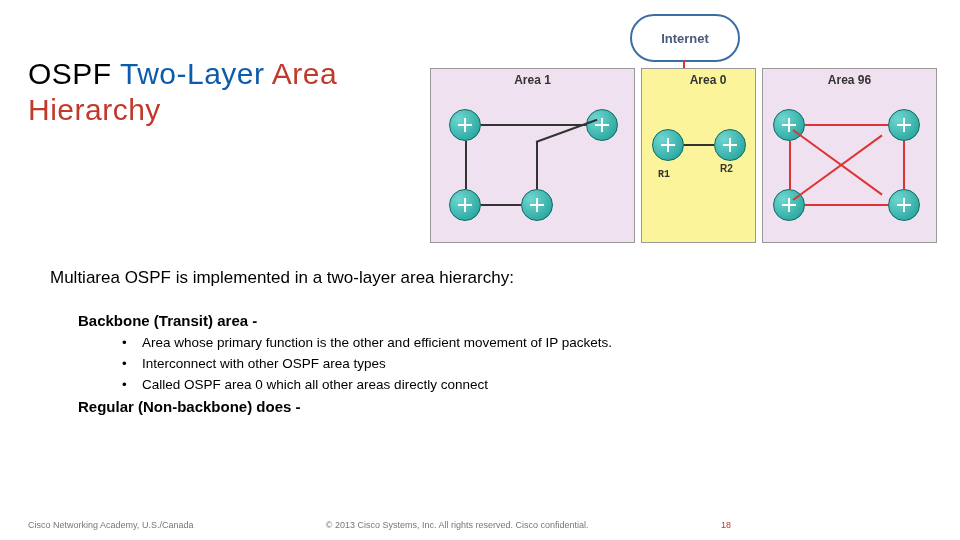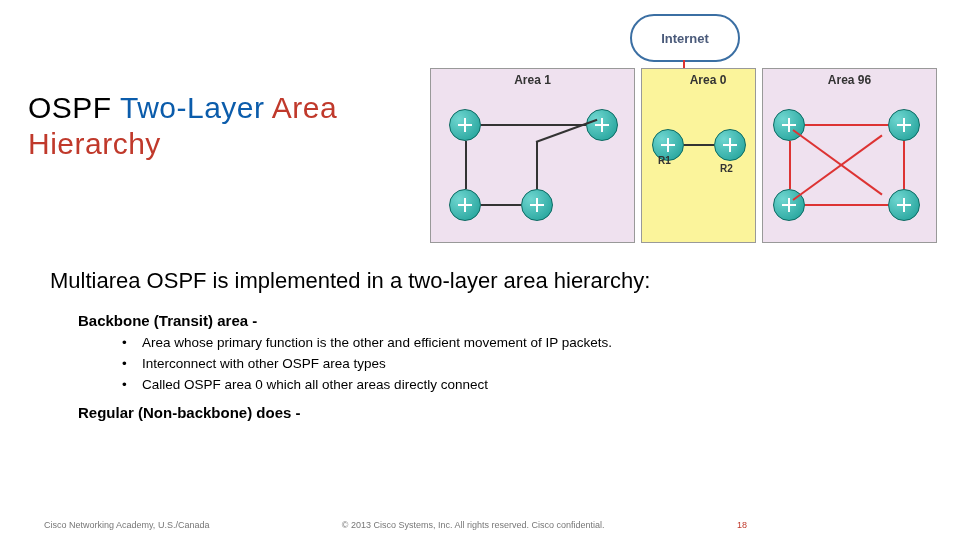--- a/index.html
+++ b/index.html
@@ -1,45 +1,45 @@
 <!DOCTYPE html>
 <html><head>
 <meta charset="utf-8">
 <style>
   * { box-sizing: border-box; margin: 0; padding: 0; }
   html, body { width: 960px; height: 540px; font-family: Arial, Helvetica, sans-serif; background: #fff; color: #000; }
   .slide { position: relative; width: 960px; height: 540px; }
   .title-block { position: absolute; left: 28px; top: 56px; width: 370px; }
-  .title { font-size: 30px; font-weight: 400; letter-spacing: 0.5px; line-height: 1.2; margin-top: 34px; }
+  .title { font-size: 30px; font-weight: 400; letter-spacing: 0.5px; line-height: 1.2; }
   .title .layer1 { color: #0b5cab; }
   .title .layer2 { color: #c0392b; }
   .diagram { position: absolute; right: 20px; top: 10px; width: 510px; height: 235px; }
   .cloud { position: absolute; left: 50%; transform: translateX(-50%); top: 4px; width: 110px; height: 48px; background: #fff; border: 2px solid #3b6fa3; border-radius: 28px; display: flex; align-items: center; justify-content: center; font-size: 13px; font-weight: bold; color: #4a5a7a; }
   .areas { position: absolute; top: 58px; left: 0; width: 510px; height: 175px; display: flex; gap: 6px; }
   .area { border: 1px solid #999; position: relative; display: flex; flex-direction: column; align-items: center; }
   .area-bg-purple { background: #efe1ef; }
   .area-bg-yellow { background: #fbf49b; }
   .area-label { font-size: 12px; font-weight: bold; color: #333; margin-top: 4px; }
   .a1 { width: 205px; }
   .a0 { width: 115px; padding-left: 19px; }
   .a51 { width: 175px; }
   .router { width: 32px; height: 32px; border-radius: 50%; background: radial-gradient(circle at 30% 30%, #6fd6d0, #1a9c94); border: 1px solid #0a6a62; position: absolute; }
   .router::after { content: ''; position: absolute; inset: 8px; background:
     linear-gradient(#fff,#fff) center/2px 14px no-repeat,
     linear-gradient(#fff,#fff) center/14px 2px no-repeat; }
   .rlabel { position: absolute; font-size: 10px; font-weight: bold; color: #333; }
   .link { position: absolute; background: #333; }
   .link.red { background: #d33; }
   .body-content { position: absolute; left: 50px; top: 268px; width: 870px; }
-  .intro { font-size: 22px; margin-bottom: 18px; }
-  .section-h { font-size: 15px; font-weight: bold; margin: 12px 0 6px 28px; }
+  .intro { font-size: 17px; margin-bottom: 24px; }
+  .section-h { font-size: 15px; font-weight: bold; margin: 6px 0 6px 28px; }
   ul.pts { list-style: none; margin-left: 72px; }
   ul.pts li { font-size: 13.5px; margin: 6px 0; position: relative; padding-left: 20px; }
   ul.pts li::before { content: '•'; position: absolute; left: 0; top: 0; }
-  .footer { position: absolute; bottom: 10px; left: 16px; width: 759px; display: flex; justify-content: space-between; font-size: 9px; color: #777; padding: 0 28px; }
+  .footer { position: absolute; bottom: 10px; left: 0; width: 759px; display: flex; justify-content: space-between; font-size: 9px; color: #777; padding: 0 28px; }
   .footer .pagenum { color: #c0392b; }
 </style>
 </head>
 <body>
 
 <div class="slide">
 
   <div class="title-block">
     <h1 class="title">
       <span>OSPF </span><span class="layer1">Two-Layer</span><span> </span><span class="layer2">Area Hierarchy</span>
@@ -61,21 +61,21 @@
         <div class="router" style="left:90px; top:120px;"></div>
         <div class="link" style="left:50px; top:55px; width:105px; height:2px;"></div>
         <div class="link" style="left:34px; top:72px; width:2px; height:48px;"></div>
         <div class="link" style="left:50px; top:135px; width:40px; height:2px;"></div>
         <div class="link" style="left:105px; top:72px; width:2px; height:48px;"></div>
         <div class="link" style="left:105px; top:72px; width:65px; height:2px; transform:rotate(-20deg); transform-origin:left;"></div>
       </div>
       <div class="area area-bg-yellow a0">
         <div class="area-label">Area 0</div>
         <div class="router" style="left:10px; top:60px;"></div>
-        <div class="rlabel" style="left:16px; top:86px;">R1</div>
+        <div class="rlabel" style="left:16px; top:100px;font-family:Liberation Mono, monospace;">R1</div>
         <div class="router" style="left:72px; top:60px;"></div>
         <div class="rlabel" style="left:78px; top:94px;">R2</div>
         <div class="link" style="left:42px; top:75px; width:30px; height:2px;"></div>
       </div>
       <div class="area area-bg-purple a51">
         <div class="area-label">Area 96</div>
         <div class="router" style="left:10px; top:40px;"></div>
         <div class="router" style="left:125px; top:40px;"></div>
         <div class="router" style="left:10px; top:120px;"></div>
         <div class="router" style="left:125px; top:120px;"></div>

